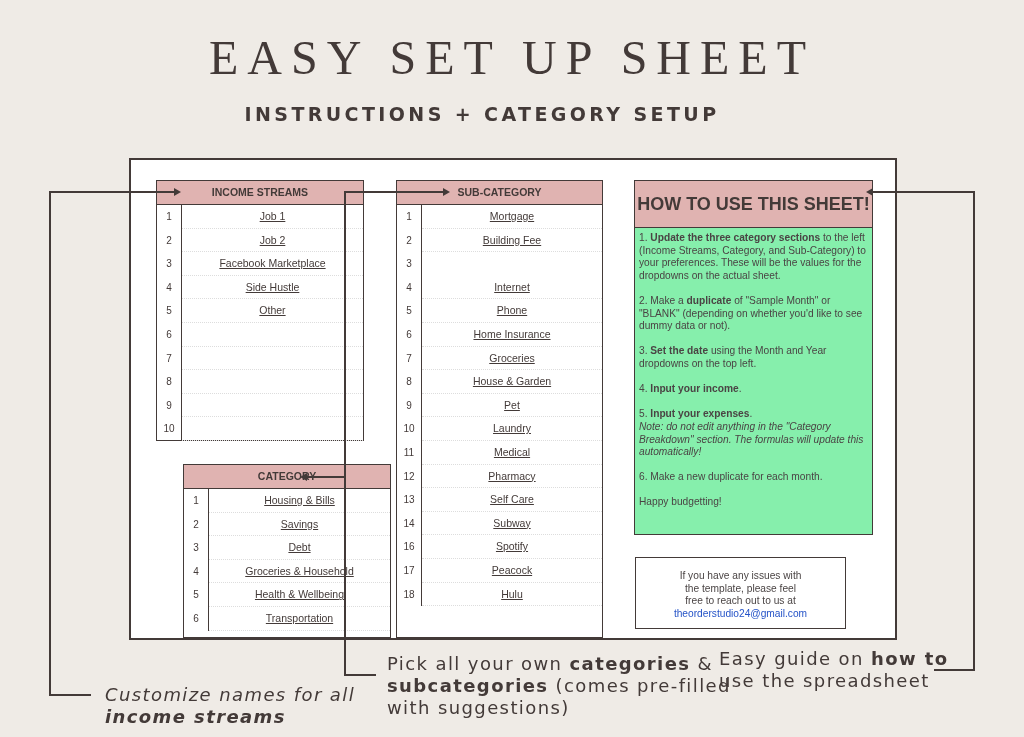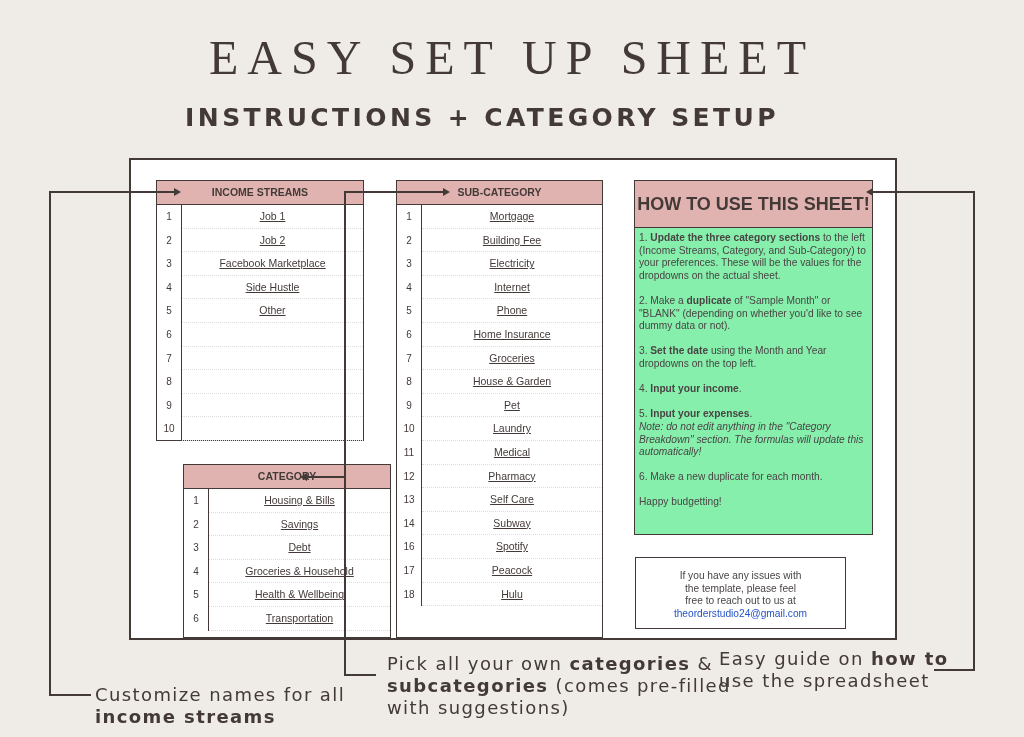--- a/index.html
+++ b/index.html
@@ -1,18 +1,18 @@
 <!DOCTYPE html>
 <html><head>
 <meta charset="utf-8">
 <style>
   html,body{margin:0;padding:0;}
   body{width:1024px;height:737px;background:#efebe6;position:relative;overflow:hidden;font-family:"Liberation Sans",sans-serif;color:#433a38;}
   .title{position:absolute;left:0;top:30px;width:1024px;text-align:center;font-family:"Liberation Serif","DejaVu Serif",serif;font-size:48px;letter-spacing:9px;color:#433a38;font-weight:normal;}
-  .subtitle{position:absolute;left:0;top:103px;width:964px;text-align:center;font-family:"DejaVu Sans",sans-serif;font-weight:bold;font-size:25px;letter-spacing:3.4px;color:#433a38;}
+  .subtitle{position:absolute;left:0;top:103px;width:964px;text-align:center;font-family:"DejaVu Sans",sans-serif;font-weight:bold;font-size:19px;letter-spacing:3.4px;color:#433a38;}
   .sheet{position:absolute;left:129px;top:158px;width:764px;height:478px;background:#fff;border:2px solid #433a38;}
   .tbl{position:absolute;background:#fff;border:1px solid #433a38;box-sizing:border-box;}
   .thead{height:23px;background:#e0b3b1;border-bottom:1px solid #433a38;text-align:center;font-size:10.5px;font-weight:bold;line-height:23px;color:#433a38;}
   .row{display:flex;height:23.6px;font-size:10.5px;}
   .row .num{width:24px;text-align:center;line-height:23.6px;border-right:1px solid #433a38;font-size:10px;}
   .row .val{flex:1;text-align:center;line-height:23.6px;border-bottom:1px dotted #ddd;text-decoration:underline;}
   .howto{position:absolute;left:634px;top:180px;width:239px;height:355px;border:1px solid #433a38;box-sizing:border-box;background:#86efac;}
   .howto-head{height:46px;background:#e0b3b1;border-bottom:1px solid #433a38;text-align:center;line-height:46px;font-weight:bold;font-size:18px;color:#433a38;}
   .howto-body{padding:4px 4px 0 4px;font-size:10.2px;line-height:12.6px;color:#4a4444;}
   .howto-body p{margin:0 0 12.6px 0;}
@@ -114,21 +114,20 @@
       <div class="row">
         <div class="num">1</div>
         <div class="val">Mortgage</div>
       </div>
       <div class="row">
         <div class="num">2</div>
         <div class="val">Building Fee</div>
       </div>
       <div class="row">
         <div class="num">3</div>
-        <div class="val">Electricity</div>
       </div>
       <div class="row">
         <div class="num">4</div>
         <div class="val">Internet</div>
       </div>
       <div class="row">
         <div class="num">5</div>
         <div class="val">Phone</div>
       </div>
       <div class="row">
@@ -212,21 +211,21 @@
 <div class="line" style="left:307px;top:476px;width:38px;height:2px;"></div>
 <div class="arrow-l" style="left:300px;top:473px;"></div>
 <div class="line" style="left:344px;top:191px;width:2px;height:484px;"></div>
 <div class="line" style="left:344px;top:674px;width:32px;height:2px;"></div>
 
 <div class="line" style="left:873px;top:191px;width:102px;height:2px;"></div>
 <div class="arrow-l" style="left:866px;top:188px;"></div>
 <div class="line" style="left:973px;top:191px;width:2px;height:479px;"></div>
 <div class="line" style="left:934px;top:669px;width:41px;height:2px;"></div>
 
-<div class="caption" style="left:95px;top:684px;">
+<div class="caption" style="left:105px;top:684px;font-style:italic;">
   <div>Customize names for all</div>
   <div><b>income streams</b></div>
 </div>
 <div class="caption" style="left:387px;top:653px;">
   <div><span>Pick all your own </span><b>categories</b><span> &amp;</span></div>
   <div><b>subcategories</b><span> (comes pre-filled</span></div>
   <div>with suggestions)</div>
 </div>
 <div class="caption" style="left:719px;top:648px;">
   <div><span>Easy guide on </span><b>how to</b></div>

